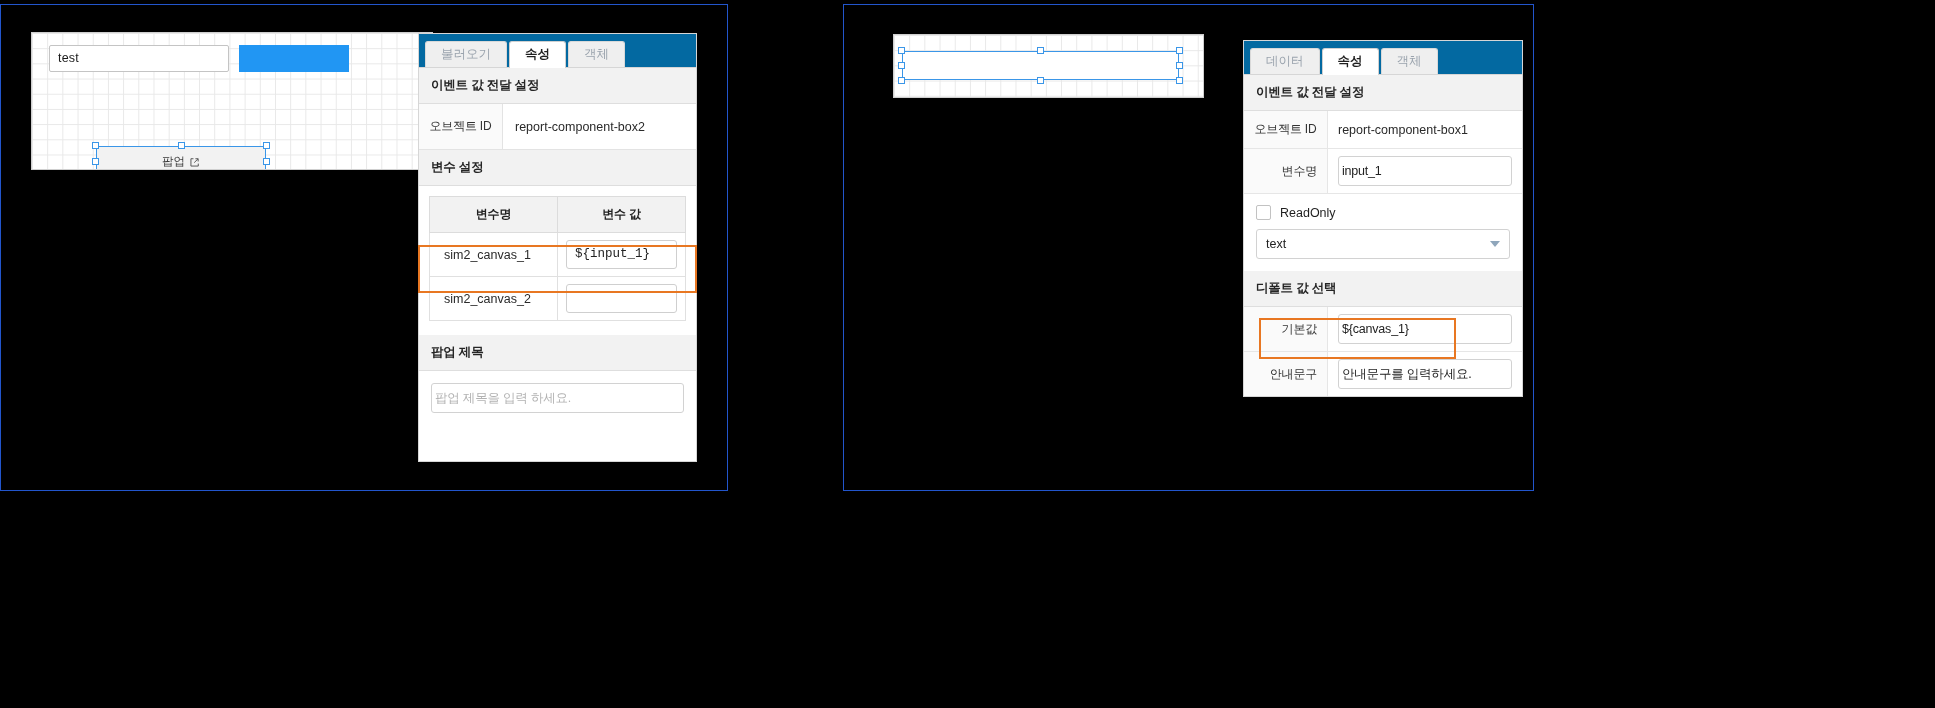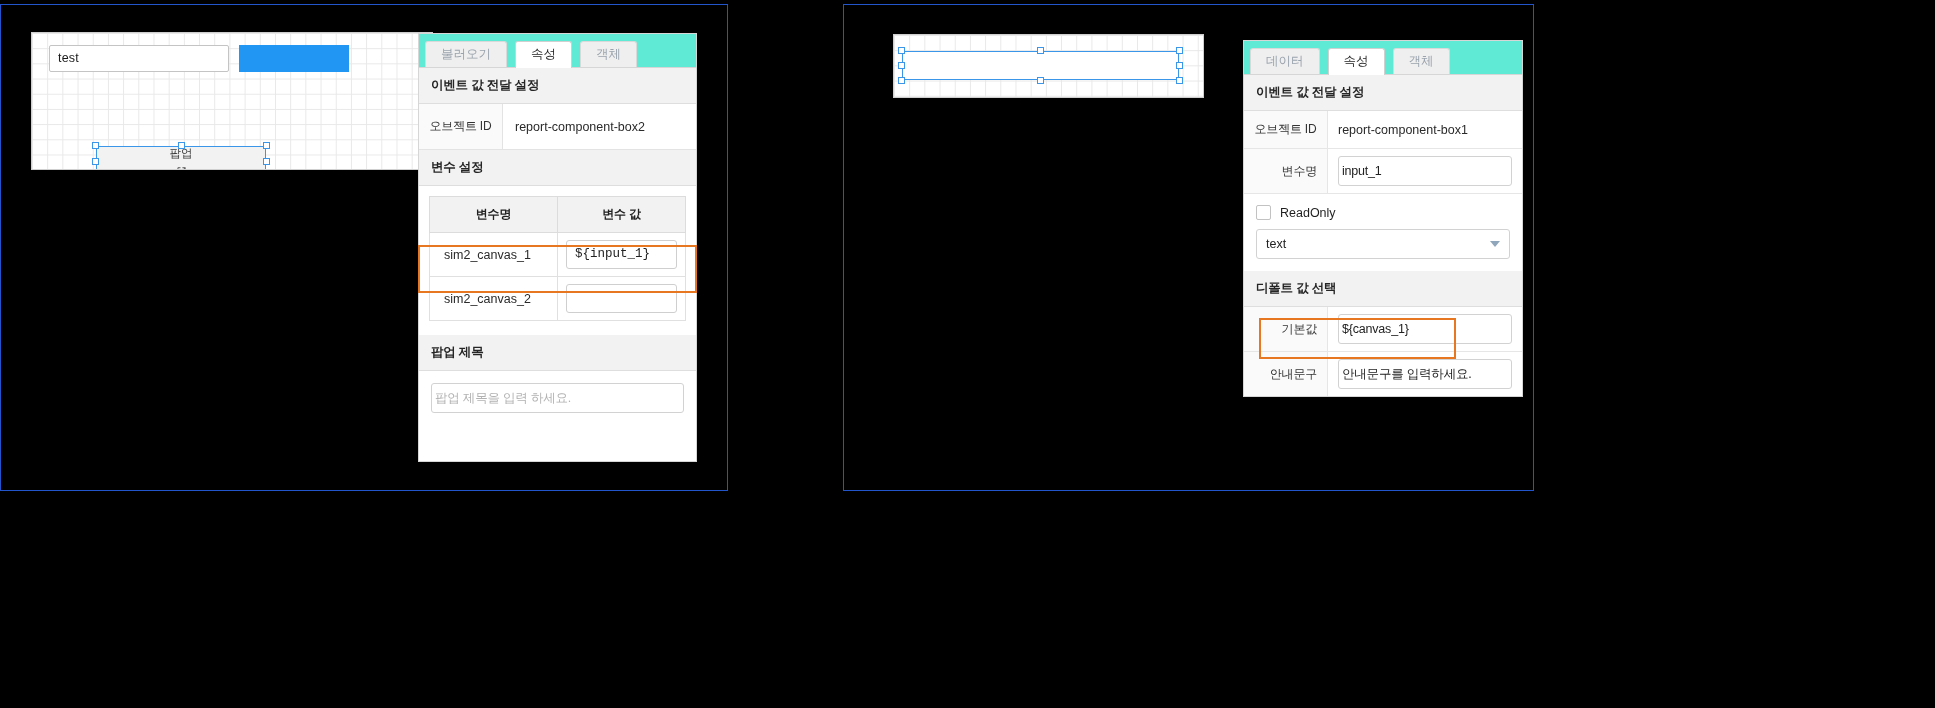--- a/index.html
+++ b/index.html
@@ -62,21 +62,20 @@
   #sel-popup { left: 64px; top: 113px; width: 170px; height: 30px; }
   #sel-box1  { left: 8px;  top: 16px;  width: 277px; height: 29px; }
 
   .sel-body {
     position: absolute; inset: 0;
     border: 1px solid #3a96e8;
     background: #f2f2f2;
     display: flex; align-items: center; justify-content: center;
     font-size: 11.5px; color: #3b3b3b;
     gap: 4px;
-    flex-direction: column;
   }
   .sel-body.empty { background: #ffffff; border-color:#3a96e8; }
   .sel-link-icon { display:inline-block; width:11px; height:11px; position:relative; top:1px; }
 
   .handle {
     position: absolute;
     width: 7px; height: 7px;
     background: #ffffff;
     border: 1.3px solid #3a96e8;
   }
@@ -96,41 +95,41 @@
     border: 1px solid #d6d6d6;
     overflow: hidden;
   }
   #panel-left  { left: 418px;  top: 33px; width: 279px; height: 429px; }
   #panel-right { left: 1243px; top: 40px; width: 280px; height: 357px; }
 
   .tabbar {
     display: flex;
     align-items: flex-end;
     height: 34px;
-    background: #5eead4;
+    background: #0369a1;
     border-bottom: 1px solid #d6d6d6;
     padding: 0 0 0 6px;
-    gap: 8px;
+    gap: 2px;
   }
   .tab {
     height: 26px;
     line-height: 24px;
     padding: 0 15px;
     font-size: 12.5px;
     color: #9aa3ad;
     background: #efefef;
     border: 1px solid #d9d9d9;
     border-bottom: none;
     border-radius: 3px 3px 0 0;
     white-space: nowrap;
   }
   .tab.active {
     background: #ffffff;
     color: #1f1f1f;
-    font-weight: normal;
+    font-weight: bold;
     border-color: #d0d0d0;
     position: relative;
     z-index: 2;
     margin-bottom: -1px;
     height: 27px;
     line-height: 25px;
   }
 
   .section-head {
     background: #f2f2f2;

